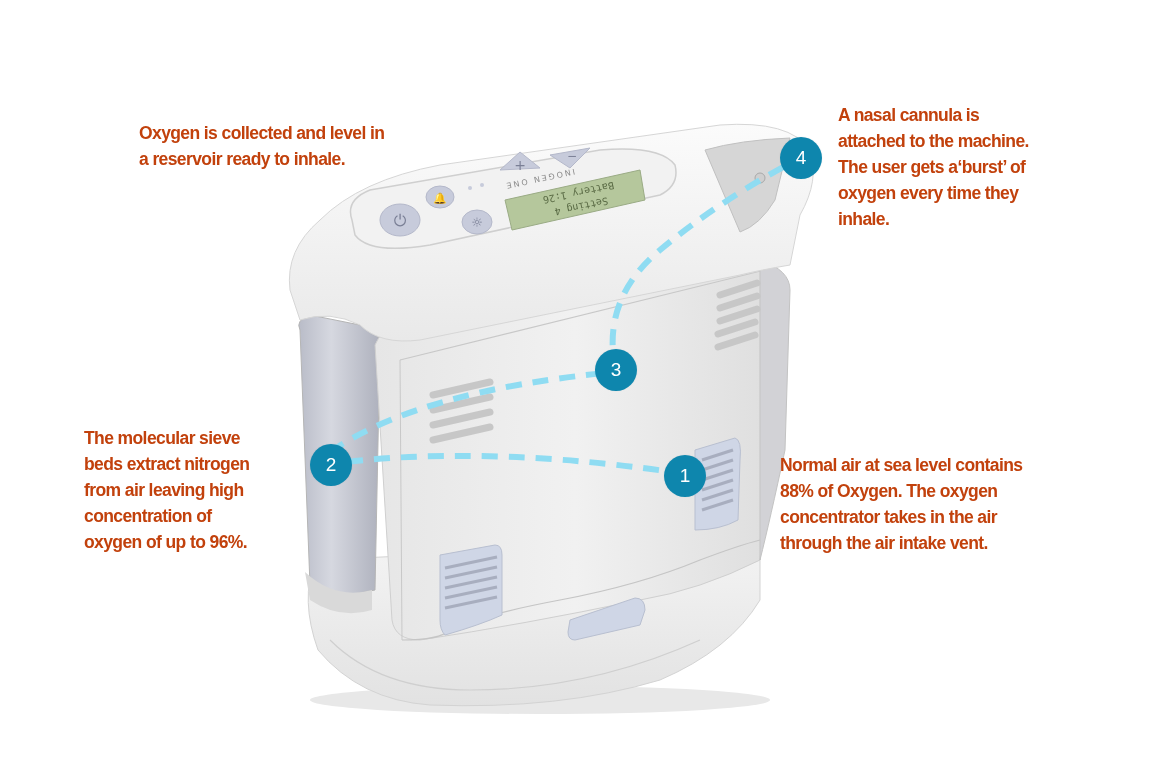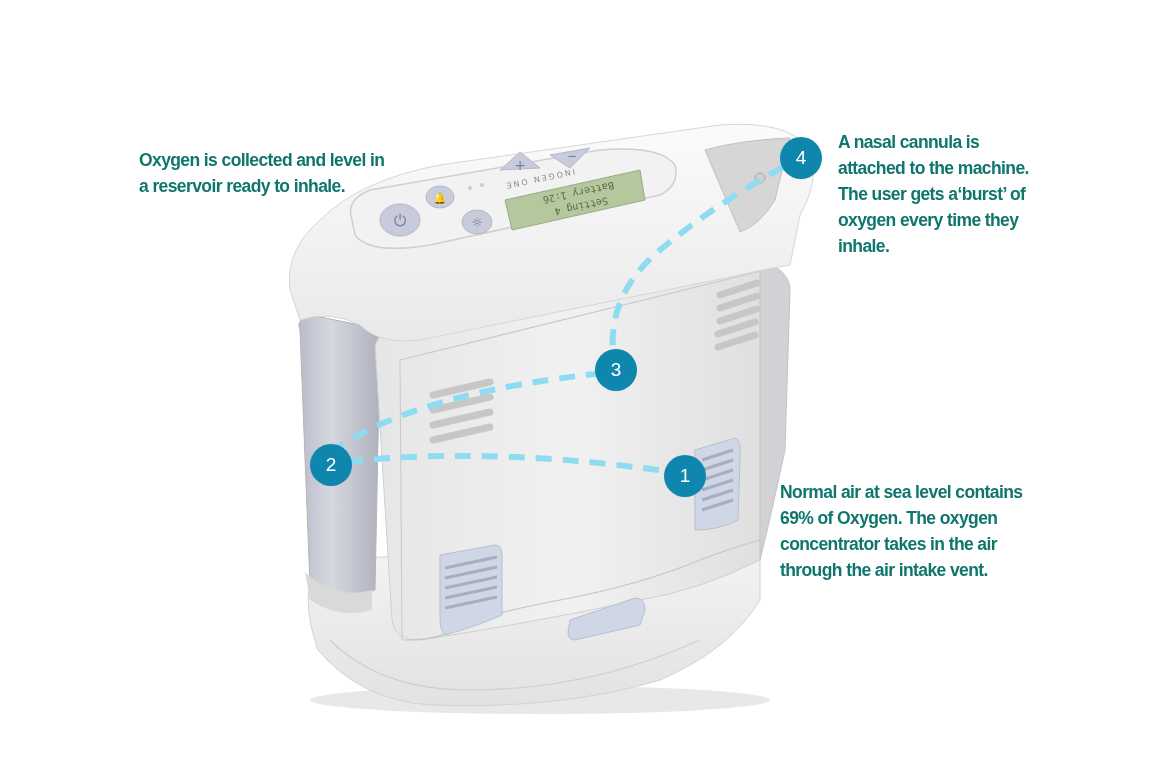--- a/index.html
+++ b/index.html
@@ -3,22 +3,22 @@
 <meta charset="utf-8">
 <style>
   html, body { margin: 0; padding: 0; }
   body {
     width: 1170px; height: 780px; background: #ffffff; position: relative; overflow: hidden;
     font-family: "Liberation Sans", "DejaVu Sans", sans-serif;
   }
   .stage { position: absolute; left: 0; top: 0; width: 1170px; height: 780px; }
   svg.device { position: absolute; left: 0; top: 0; width: 1170px; height: 780px; }
   .caption {
-    position: absolute; color: #0f766e; font-weight: bold; font-size: 17.5px;
-    line-height: 26px; letter-spacing: -0.6px; white-space: pre-line; margin-top: 27px;
+    position: absolute; color: #c2410c; font-weight: bold; font-size: 17.5px;
+    line-height: 26px; letter-spacing: -0.6px; white-space: pre-line;
   }
   .badge {
     position: absolute; width: 42px; height: 42px; border-radius: 50%;
     background: #0e86ad; color: #ffffff; font-size: 19px; text-align: center;
     line-height: 42px; box-shadow: 0 0 0 1px rgba(0,0,0,0.02);
   }
 </style>
 </head>
 <body>
 
@@ -133,23 +133,28 @@
       <path d="M616 372 Q600 300 660 250 Q720 200 800 158"></path>
     </g>
   </svg>
 
   <div class="badge" style="left:664px; top:455px;">1</div>
   <div class="badge" style="left:310px; top:444px;">2</div>
   <div class="badge" style="left:595px; top:349px;">3</div>
   <div class="badge" style="left:780px; top:137px;">4</div>
 
   <div class="caption" style="left:780px; top:452px; width:330px;">Normal air at sea level contains
-69% of Oxygen. The oxygen
+88% of Oxygen. The oxygen
 concentrator takes in the air
 through the air intake vent.</div>
+  <div class="caption" style="left:84px; top:425px; width:220px;">The molecular sieve
+beds extract nitrogen
+from air leaving high
+concentration of
+oxygen of up to 96%.</div>
   <div class="caption" style="left:139px; top:120px; width:320px;">Oxygen is collected and level in
 a reservoir ready to inhale.</div>
   <div class="caption" style="left:838px; top:102px; width:260px;">A nasal cannula is
 attached to the machine.
 The user gets a‘burst’ of
 oxygen every time they
 inhale.</div>
 </div>
 
 </body></html>

